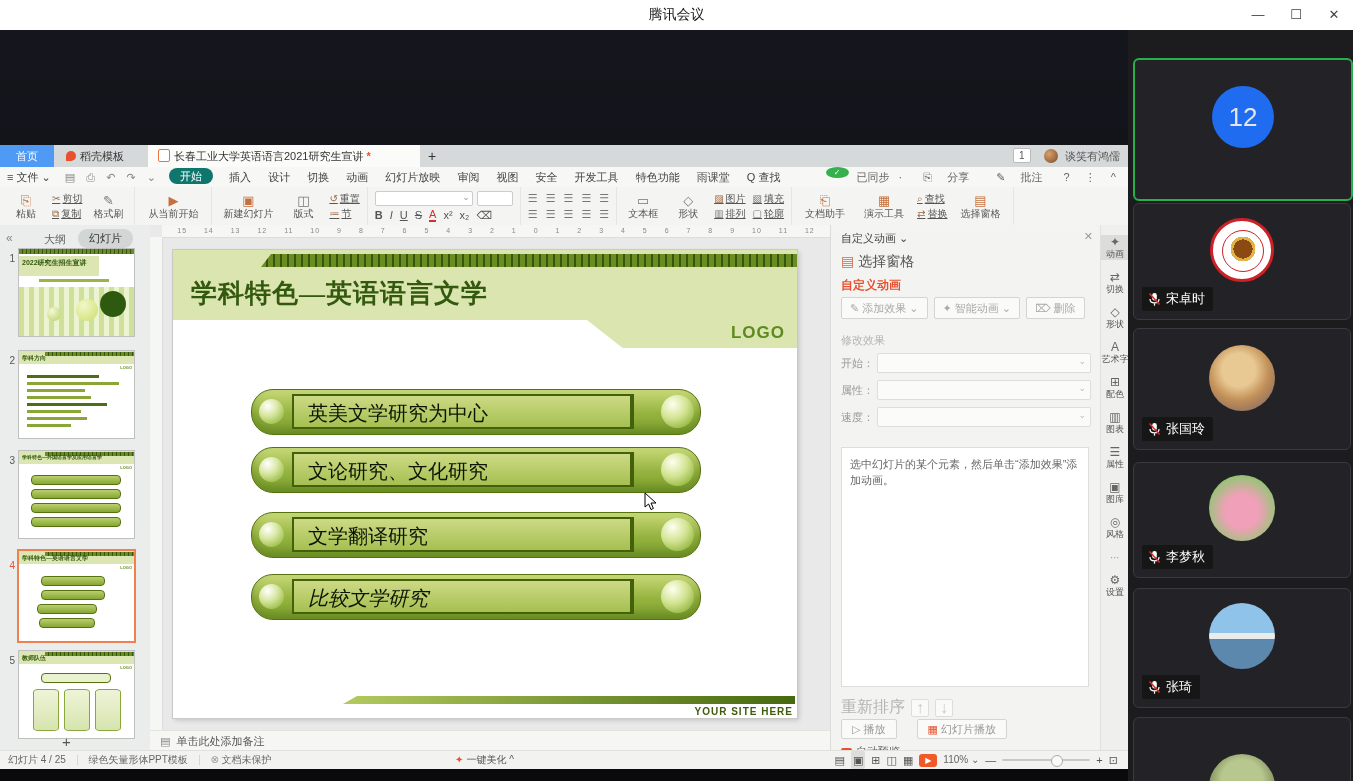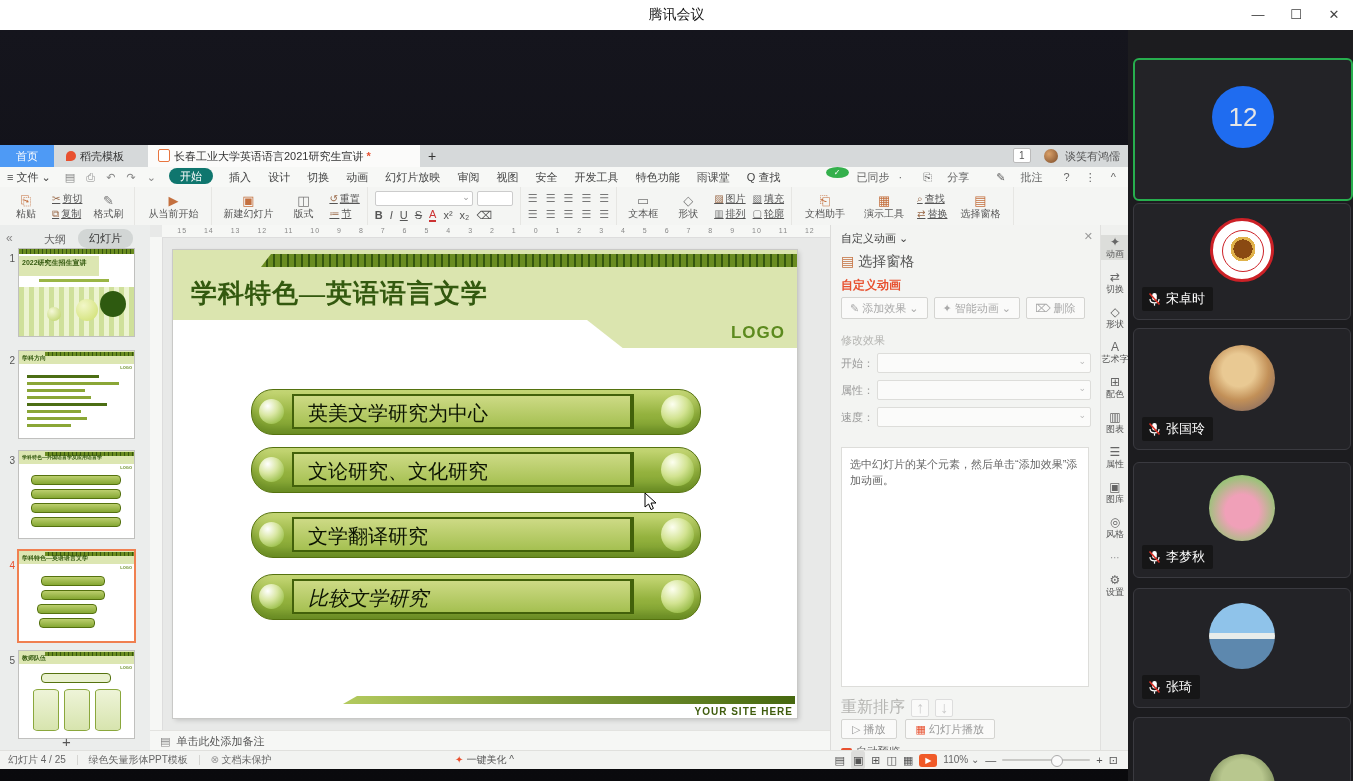--- a/index.html
+++ b/index.html
@@ -112,21 +112,21 @@
   .a-btn{height:20px;line-height:20px;padding:0 8px;border:1px solid #d4d4d1;background:#fafaf9;border-radius:2px;color:#aaa;font-size:11px;cursor:pointer;white-space:nowrap;}
   .a-btn .ric{margin-right:3px;}
   .a-mod{position:absolute;left:10px;top:108px;color:#b5b5b2;font-size:11px;}
   .a-row{position:absolute;left:10px;width:250px;height:20px;}
   .a-row .albl{position:absolute;left:0;top:3px;color:#999;font-size:11px;}
   .a-row .asel{position:absolute;left:36px;right:0;top:0;height:18px;border:1px solid #ddddda;background:#fbfbfa;border-radius:2px;}
   .a-row .asel i{position:absolute;right:4px;top:2px;font-style:normal;color:#bbb;font-size:9px;}
   .a-hint{position:absolute;left:10px;top:222px;width:248px;height:240px;border:1px solid #ddddda;background:#fff;padding:8px;box-sizing:border-box;font-size:11px;color:#666;line-height:16px;}
   .a-reorder{position:absolute;left:10px;top:472px;font-size:16px;color:#b5b5b2;}
   .a-arrow{display:inline-block;width:16px;height:16px;border:1px solid #ddd;background:#fafaf9;text-align:center;line-height:16px;color:#ccc;border-radius:2px;margin-left:6px;vertical-align:middle;cursor:pointer;}
-  .a-playrow{position:absolute;left:10px;top:494px;display:flex;gap:8px;}
+  .a-playrow{position:absolute;left:10px;top:494px;display:flex;gap:20px;}
   .a-play{height:18px;line-height:18px;padding:0 10px;border:1px solid #d4d4d1;background:#fafaf9;border-radius:2px;color:#999;font-size:11px;cursor:pointer;}
   .a-play .oic{color:#e8502f;margin-right:3px;}
   .a-auto{position:absolute;left:10px;top:519px;font-size:11px;color:#666;}
   .chk{display:inline-block;width:11px;height:11px;background:#e8502f;border-radius:2px;color:#fff;font-size:9px;line-height:11px;text-align:center;margin-right:4px;vertical-align:-1px;}
   
   .strip{left:1100px;top:80px;width:28px;height:525px;background:#eff0ee;border-left:1px solid #e0e0de;text-align:center;}
   .strip .sit{margin-top:10px;cursor:pointer;}
   .strip .sic{font-size:12px;color:#666;line-height:14px;}
   .strip .slb{font-size:9px;color:#555;line-height:11px;}
   .strip .sel{background:#dcddda;}

